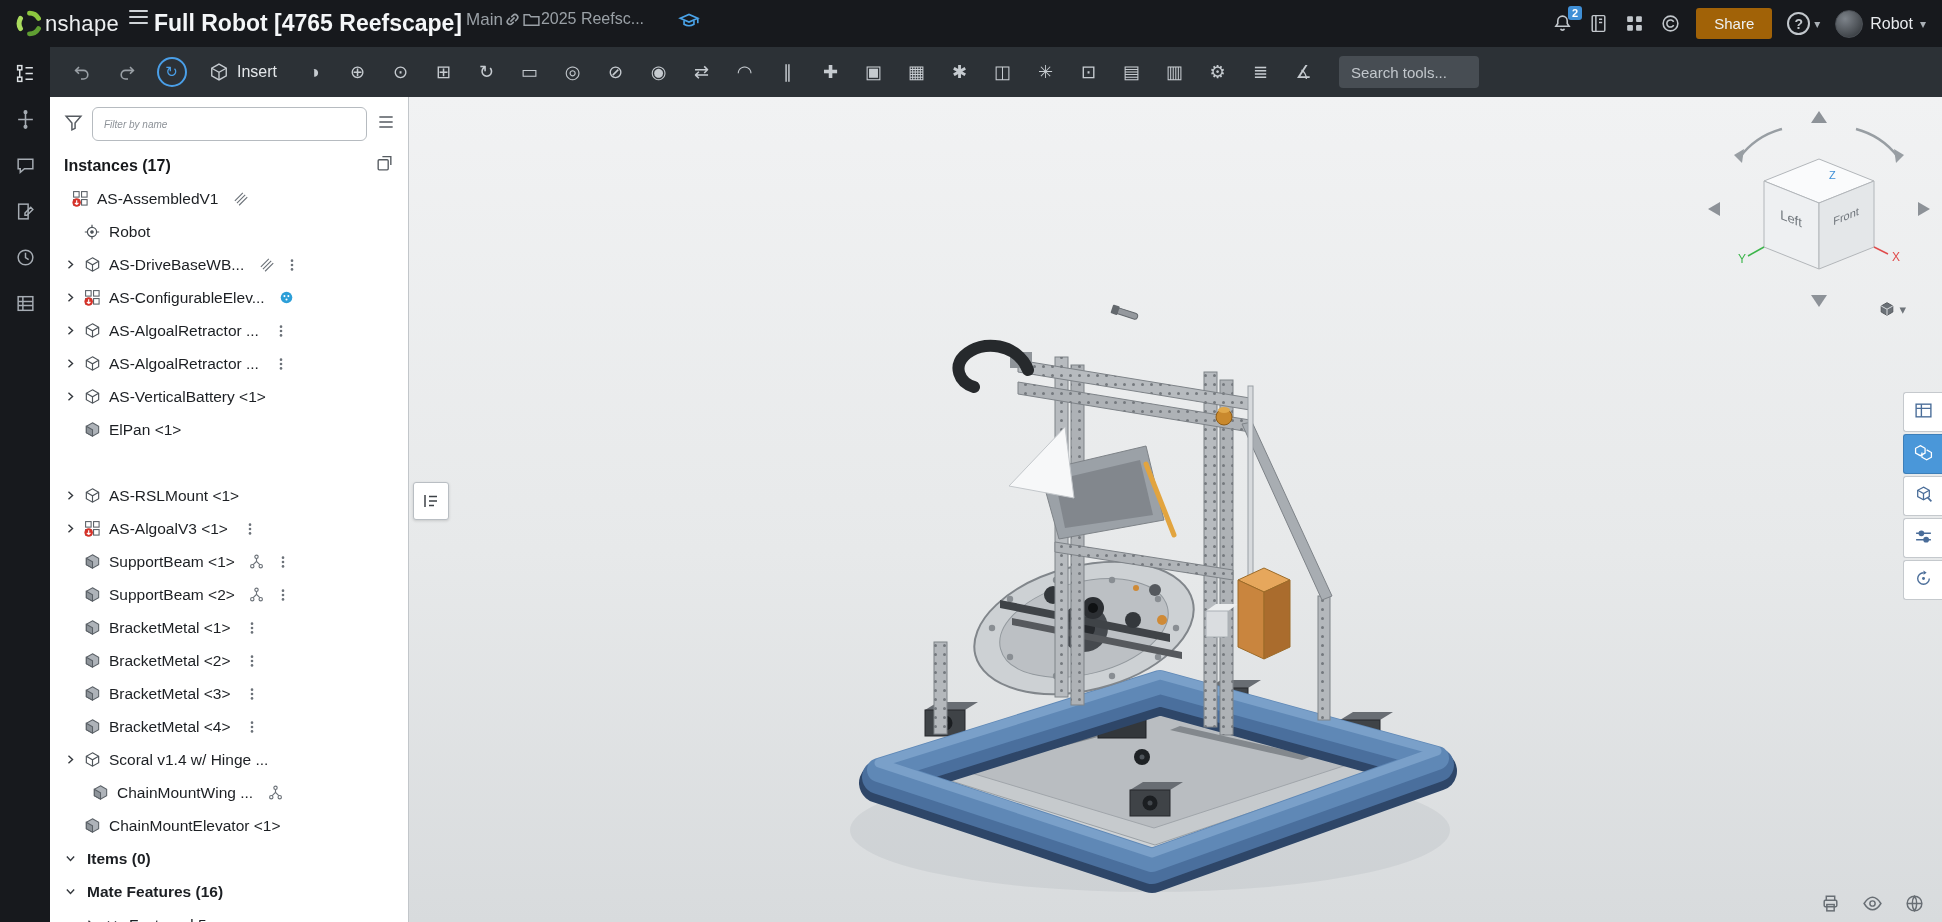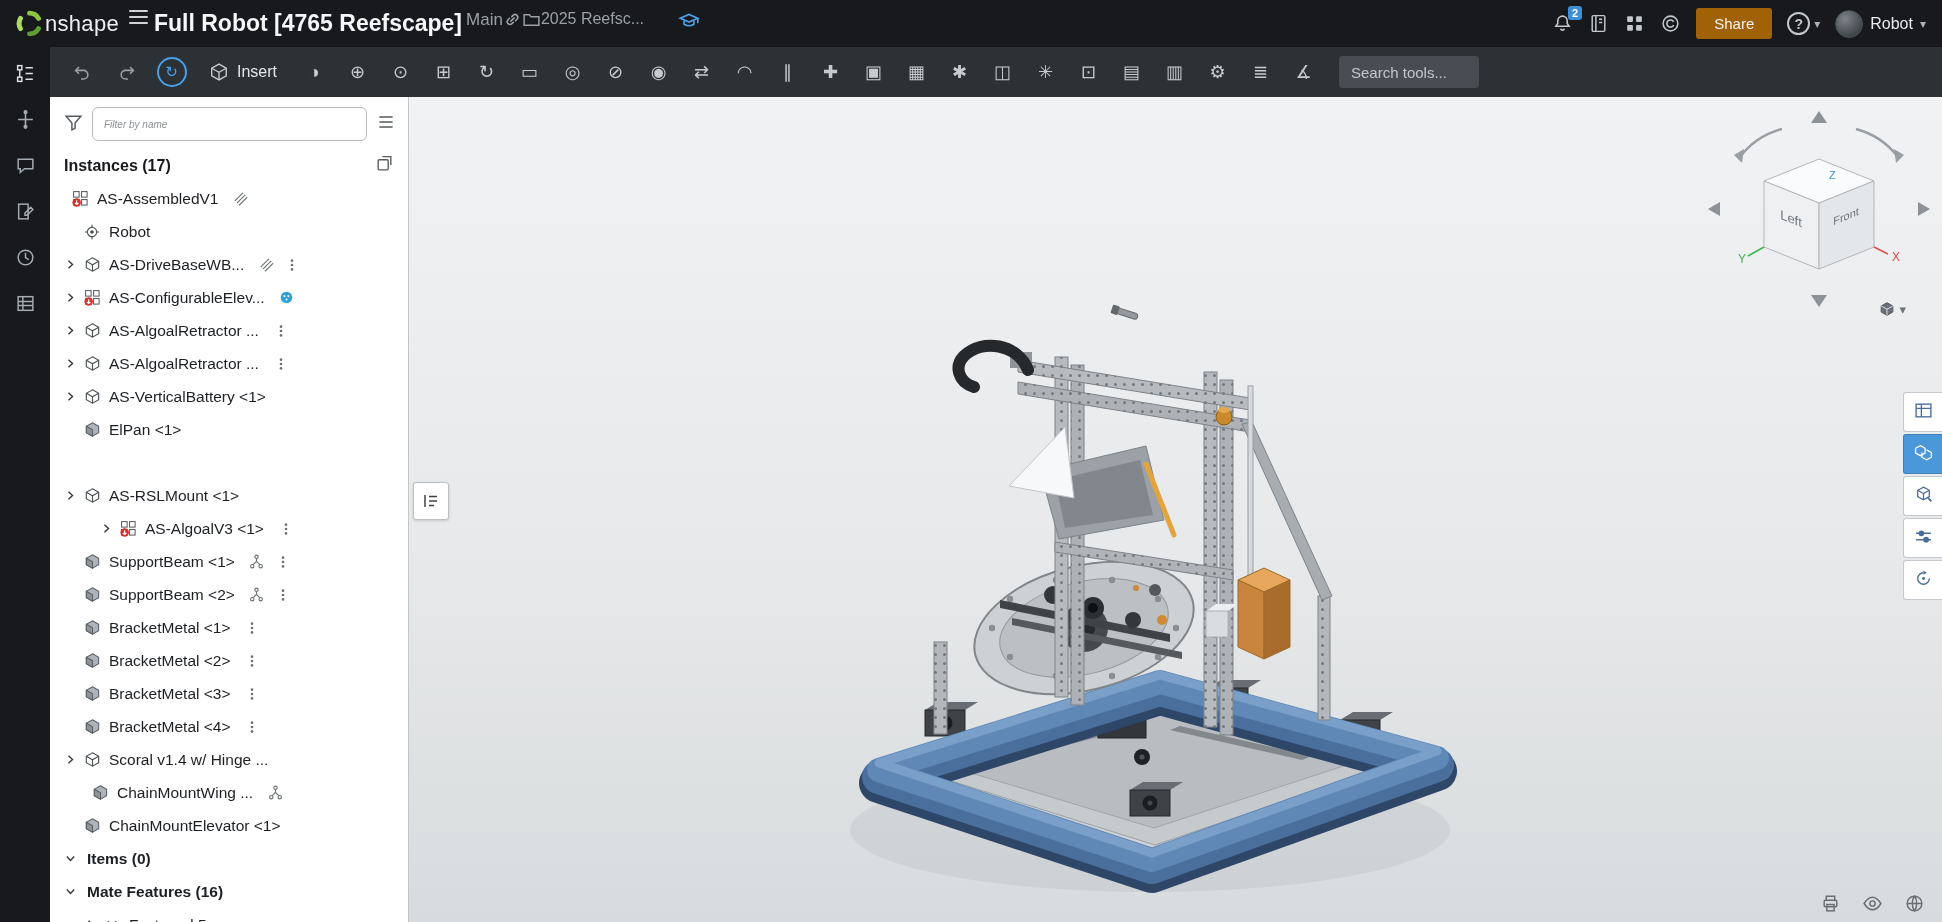--- a/index.html
+++ b/index.html
@@ -479,21 +479,21 @@
             </svg>
           </span>
           <span class="ticon">
             <svg width="17" height="17" viewBox="0 0 16 16">
               <path d="M8 1.7 13.8 5v6L8 14.3 2.2 11V5Z" fill="none" stroke="currentColor" stroke-width="1.1"></path>
               <path d="M2.2 5 8 8.2 13.8 5M8 8.2v6.1" fill="none" stroke="currentColor" stroke-width="1.1"></path>
             </svg>
           </span>
           <span class="tlabel">AS-RSLMount &lt;1&gt;</span>
         </div>
-        <div class="trow" style="padding-left: 10px; margin-left: 36px;">
+        <div class="trow" style="padding-left: 10px;">
           <span class="chev">
             <svg width="13" height="13" viewBox="0 0 16 16">
               <path d="M5.5 3.5 10.5 8l-5 4.5" fill="none" stroke="currentColor" stroke-width="1.7"></path>
             </svg>
           </span>
           <span class="ticon">
             <svg width="17" height="17" viewBox="0 0 16 16">
               <g fill="none" stroke="#5a6066">
                 <rect x="1.5" y="1.5" width="5.2" height="5.2"></rect>
                 <rect x="9" y="1.5" width="5.2" height="5.2"></rect>

